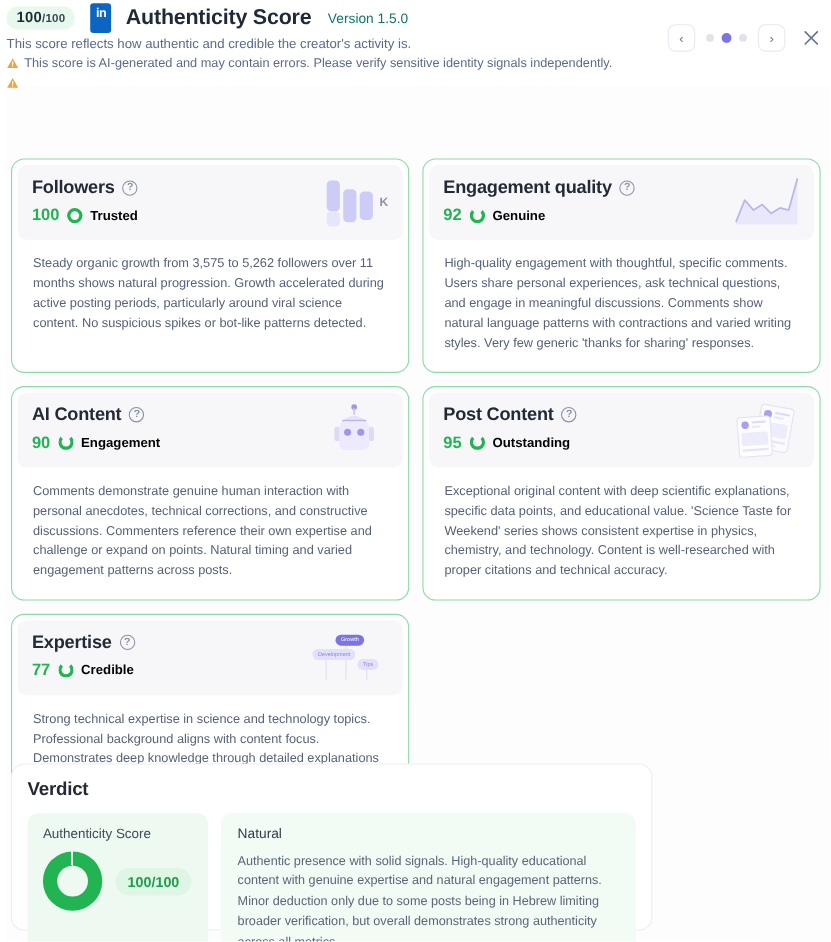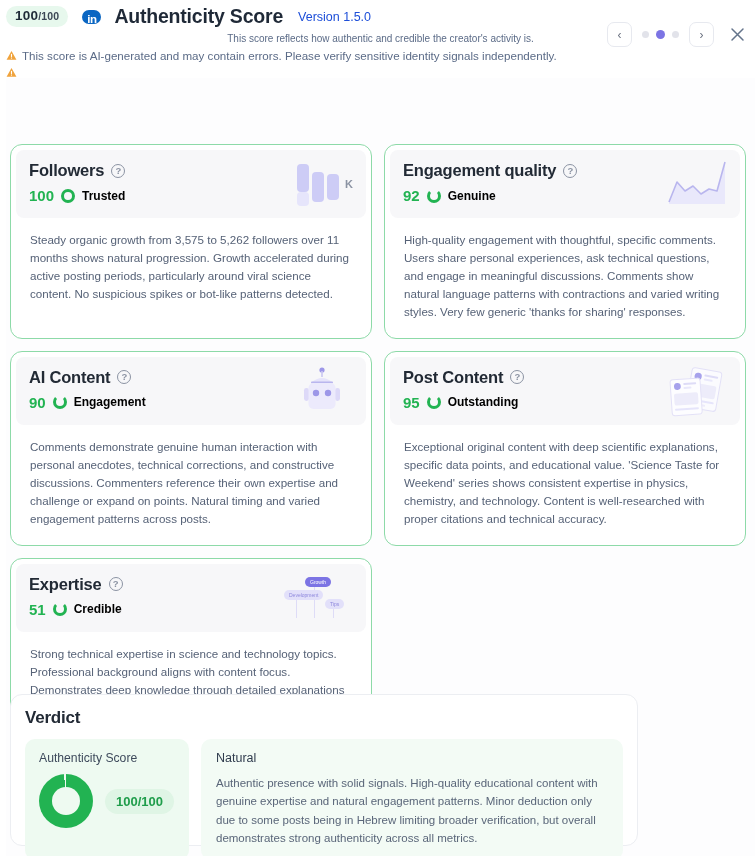--- a/index.html
+++ b/index.html
@@ -32,33 +32,33 @@
     padding: 5px 0 0 6px; height: 28px;
   }
   .score-pill {
     background: #e7f8ed; color: #1f2a37;
     border-radius: 999px; padding: 3px 9px 4px 9px;
     font-size: 13.5px; font-weight: 700; letter-spacing: .2px;
     display: flex; align-items: baseline; line-height: 1;
   }
   .score-pill .den { font-size: 10.5px; font-weight: 700; color: #3b4754; }
   .li-icon {
-    width: 19px; height: 14px; border-radius: 9px; background: #0a66c2;
+    width: 19px; height: 27px; border-radius: 3px; background: #0a66c2;
     color: #fff; font-size: 11.5px; font-weight: 700; line-height: 19px;
     text-align: center; font-family: "Liberation Sans", sans-serif;
     margin-left: 6px; letter-spacing: -0.5px;
   }
   .hdr-title {
     font-size: 19.5px; font-weight: 700; color: #1f2937; margin-left: 5px;
     letter-spacing: -0.2px;
   }
-  .hdr-version { font-size: 12.5px; color: #1d4ed8; margin-left: 7px; font-weight: 400; }
+  .hdr-version { font-size: 12.5px; color: #0f766e; margin-left: 7px; font-weight: 400; }
 
   .hdr-sub {
-    font-size: 10px; color: #5b6b87; padding: 4px 0 0 6px; line-height: 1.45; text-align: center;
+    font-size: 12px; color: #5b6b87; padding: 4px 0 0 6px; line-height: 1.45;
   }
   .warn-line {
     display: flex; align-items: flex-start; gap: 5px;
     font-size: 11.6px; color: #5b6b87; padding-left: 6px; line-height: 1.45;
     margin-top: 1px;
   }
   .warn-tri { width: 11px; height: 11px; flex: 0 0 11px; margin-top: 2px; }
 
   
   .hdr-controls {
@@ -134,21 +134,21 @@
   .card-illus {
     position: absolute; right: 13px; top: 8px; width: 60px; height: 54px;
   }
   .card-body {
     font-size: 11.6px; color: #566277; line-height: 1.55;
     padding: 13px 14px 12px 14px;
   }
 
   
   .verdict {
-    position: absolute; left: 10px; top: 694px; width: 628px; height: 152px;
+    position: absolute; left: 10px; top: 694px; width: 583px; height: 152px;
     background: #fff; border: 1px solid #eceef2; border-radius: 12px;
     padding: 13px 14px;
   }
   .verdict-title {
     font-size: 17px; font-weight: 700; color: #222a35; letter-spacing: -0.2px;
     margin-bottom: 11px;
   }
   .verdict-row { display: flex; gap: 12px; }
   .verdict-score-box {
     width: 164px; background: #eefaf1; border-radius: 10px;
@@ -351,21 +351,21 @@
       <div class="card-body">Exceptional original content with deep scientific explanations, specific data points, and educational value. 'Science Taste for Weekend' series shows consistent expertise in physics, chemistry, and technology. Content is well-researched with proper citations and technical accuracy.</div>
     </div>
 
     <div class="card">
       <div class="card-head">
         <div class="card-title">
           <span>Expertise</span>
           <span class="help-icon">?</span>
         </div>
         <div class="card-score">
-          <span class="score-num">51</span>
+          <span class="score-num">77</span>
           <span class="ring"></span>
           <span class="score-label">Credible</span>
         </div>
         <div class="card-illus" style="width:72px;">
           <div class="il-line" style="left:15px; top:24px; height:22px;"></div>
           <div class="il-line" style="left:33px; top:12px; height:34px;"></div>
           <div class="il-line" style="left:52px; top:32px; height:14px;"></div>
           <div class="il-chip" style="left:24px; top:5px;">Growth</div>
           <div class="il-chip light" style="left:3px; top:18px;">Development</div>
           <div class="il-chip light" style="left:44px; top:27px;">Tips</div>

